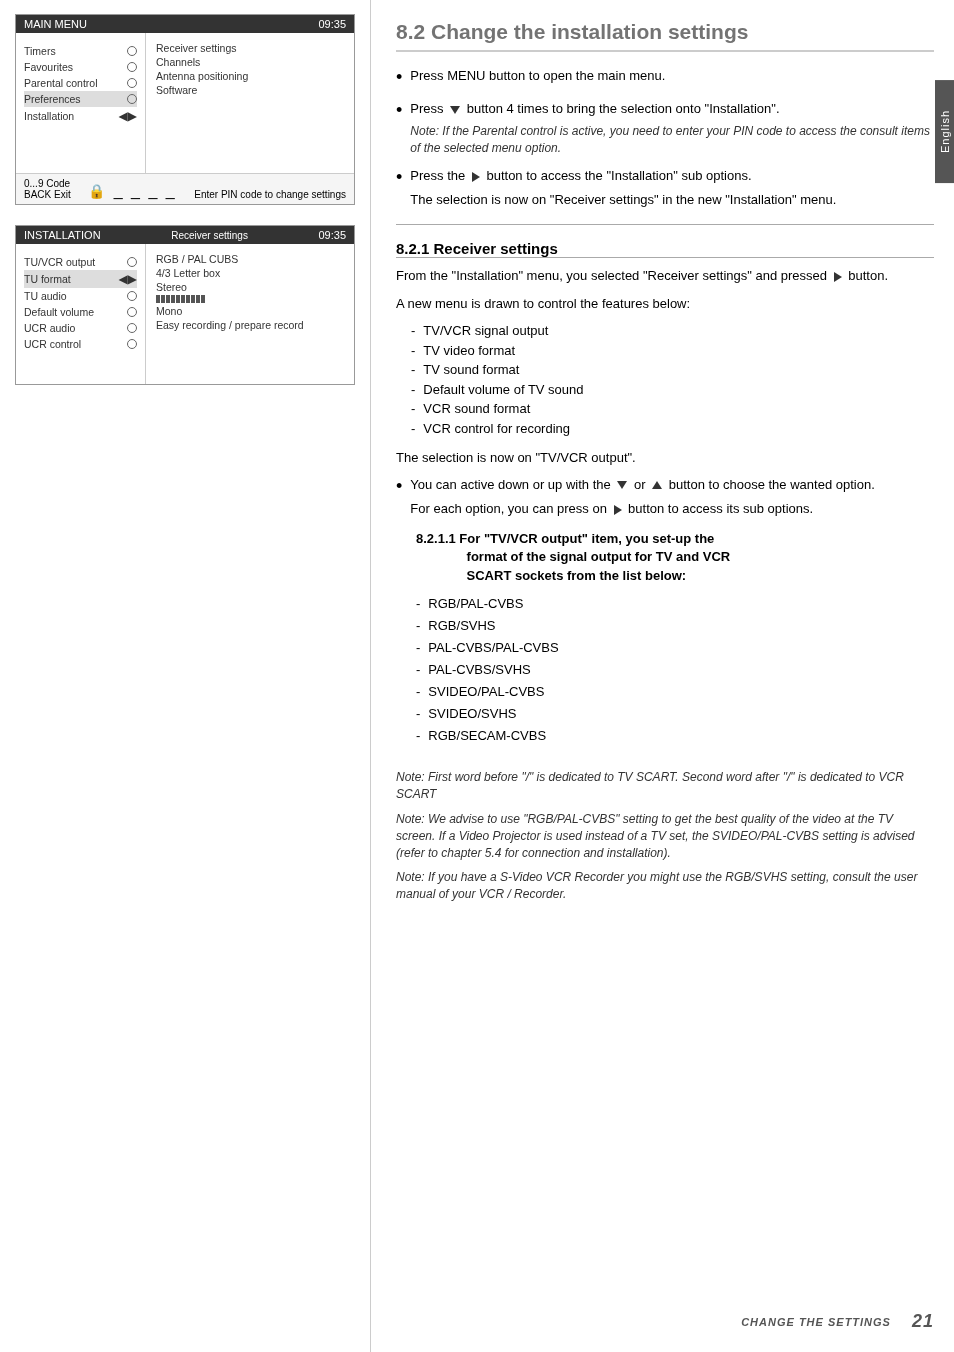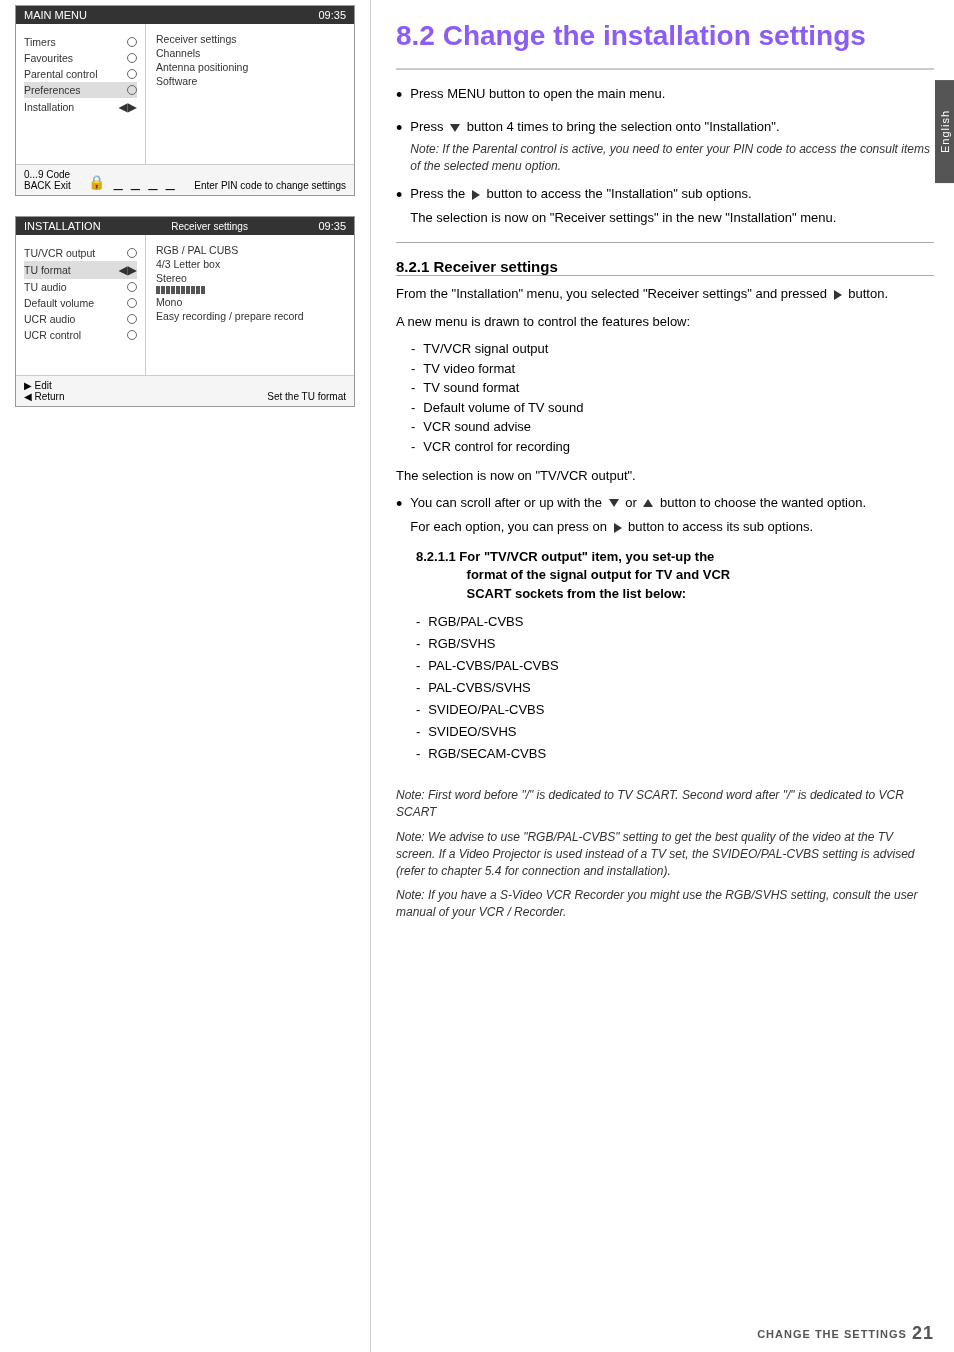--- a/index.html
+++ b/index.html
@@ -8,21 +8,21 @@
       font-size: 13px;
       background: #fff;
       width: 954px;
       min-height: 1352px;
       display: flex;
       flex-direction: row;
     }
 
     .left-panel {
       width: 370px;
-      padding: 5px 15px;
+      padding: 14px 15px;
       flex-shrink: 0;
     }
 
     .right-panel {
       flex: 1;
       padding: 20px 20px 20px 25px;
       border-left: 1px solid #ccc;
       position: relative;
     }
 
@@ -130,26 +130,26 @@
     }
     .vol-bar-seg {
       width: 4px;
       height: 8px;
       background: #555;
       display: inline-block;
     }
 
     
     .section-title {
-      font-size: 28px;
+      font-size: 21px;
       font-weight: bold;
-      color: #8b5cf6;
+      color: #737373;
       margin-bottom: 15px;
       border-bottom: 2px solid #ccc;
-      padding-bottom: 16px;
+      padding-bottom: 6px;
     }
 
     .bullet-list {
       list-style: none;
       padding: 0;
       margin-bottom: 12px;
     }
 
     .bullet-list li {
       display: flex;
@@ -283,30 +283,31 @@
       font-size: 11px;
       padding: 30px 4px;
       writing-mode: vertical-rl;
       text-orientation: mixed;
       transform: rotate(180deg);
       letter-spacing: 1px;
     }
 
     .footer-bar {
       position: absolute;
-      bottom: 8px;
+      bottom: 20px;
       right: 20px;
       font-size: 11px;
       text-transform: uppercase;
       letter-spacing: 1px;
       color: #555;
       font-weight: bold;
       display: flex;
       align-items: center;
-      gap: 5px;
+      gap: 21px;
+      font-style: italic;
     }
 
     .footer-page {
       font-size: 18px;
       color: #555;
     }
   </style>
 </head>
 <body>
 
@@ -409,29 +410,20 @@
             <span class="vol-bar-seg"></span>
             <span class="vol-bar-seg"></span>
             <span class="vol-bar-seg"></span>
             <span class="vol-bar-seg"></span>
             <span class="vol-bar-seg"></span>
           </div>
         </div>
         <div class="menu-right-item">Mono</div>
         <div class="menu-right-item">Easy recording / prepare record</div>
       </div>
-    </div>
-    <div class="menu-footer">
-      <div class="menu-footer-left">
-        <div>
-          <div>▶ Edit</div>
-          <div>◀ Return</div>
-        </div>
-      </div>
-      <div>Set the TU format</div>
     </div>
   </div>
 
 </div>
 
 <div class="right-panel">
 
   <div class="lang-tab">English</div>
 
   <h1 class="section-title">8.2  Change the installation settings</h1>
@@ -465,31 +457,31 @@
     From the "Installation" menu, you selected "Receiver settings" and pressed <span class="triangle-right"></span> button.
   </p>
 
   <p class="sub-para">A new menu is drawn to control the features below:</p>
 
   <ul class="dash-list">
     <li>TV/VCR signal output</li>
     <li>TV video format</li>
     <li>TV sound format</li>
     <li>Default volume of TV sound</li>
-    <li>VCR sound advise</li>
+    <li>VCR sound format</li>
     <li>VCR control for recording</li>
   </ul>
 
   <p class="sub-para">The selection is now on "TV/VCR output".</p>
 
   <ul class="bullet-list">
     <li>
       <span class="bullet-dot">•</span>
       <div class="bullet-text">
-        <span>You can scroll after or up with the </span><span class="triangle-down"></span><span> or </span><span class="triangle-up"></span><span> button to choose the wanted option.</span>
+        <span>You can active down or up with the </span><span class="triangle-down"></span><span> or </span><span class="triangle-up"></span><span> button to choose the wanted option.</span>
         <div style="margin-top:6px;">For each option, you can press on <span class="triangle-right"></span> button to access its sub options.</div>
       </div>
     </li>
   </ul>
 
   <div class="subsubsection-title">
     8.2.1.1  For "TV/VCR output" item, you set-up the<br>
     &nbsp;&nbsp;&nbsp;&nbsp;&nbsp;&nbsp;&nbsp;&nbsp;&nbsp;&nbsp;&nbsp;&nbsp;&nbsp;&nbsp;format of the signal output for TV and VCR<br>
     &nbsp;&nbsp;&nbsp;&nbsp;&nbsp;&nbsp;&nbsp;&nbsp;&nbsp;&nbsp;&nbsp;&nbsp;&nbsp;&nbsp;SCART sockets from the list below:
   </div>

